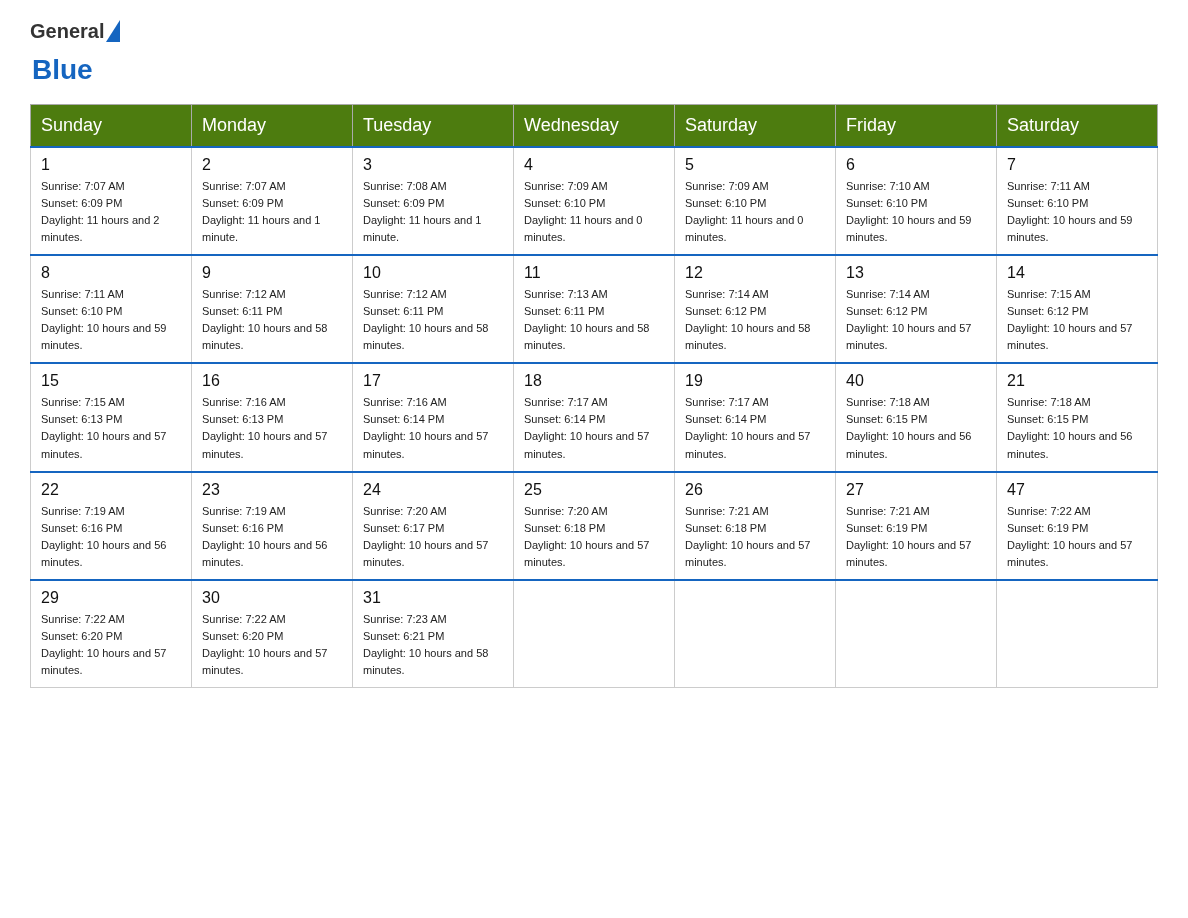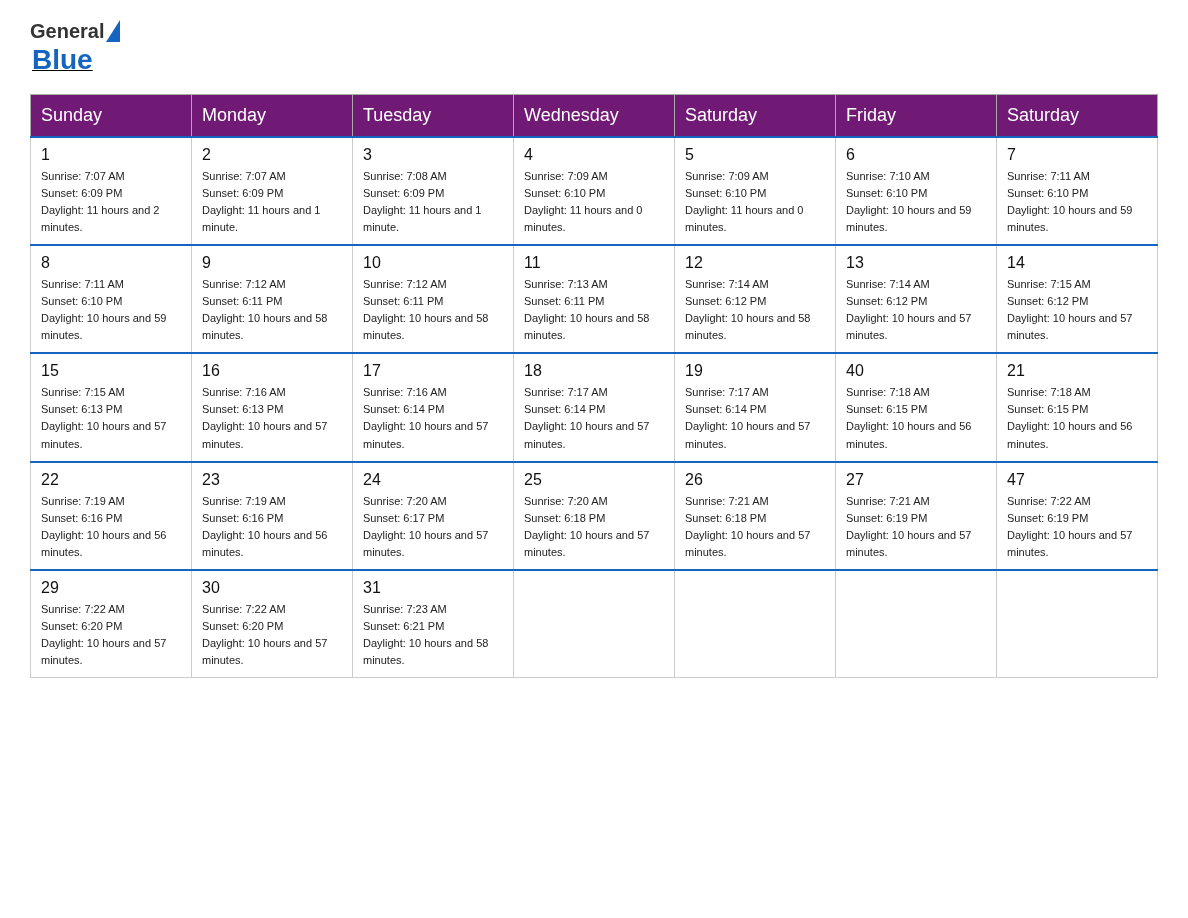--- a/index.html
+++ b/index.html
@@ -61,21 +61,21 @@
       font-size: 22px;
       color: #444;
       margin-top: 4px;
     }
     .calendar-table {
       width: 100%;
       border-collapse: collapse;
       border: 1px solid #aaa;
     }
     .calendar-table th {
-      background-color: #701a75;
+      background-color: #4d7c0f;
       color: #fff;
       font-size: 18px;
       font-weight: normal;
       padding: 10px 10px;
       text-align: left;
       border: 1px solid #aaa;
     }
     .calendar-table td {
       vertical-align: top;
       padding: 8px 10px;
@@ -106,21 +106,21 @@
   </style>
 </head>
 <body>
 
 <div class="header">
   <div class="logo">
     <div class="logo-text">
       <span class="logo-general">General</span>
         <span class="logo-triangle"></span>
     </div>
-    <div style="margin-top:2px;text-decoration:underline;">
+    <div style="margin-top:12px;">
       <span class="logo-blue">Blue</span>
     </div>
   </div>
   <div class="title-area">
     <div class="month-title"></div>
     <div class="location"></div>
   </div>
 </div>
 
 <table class="calendar-table">

